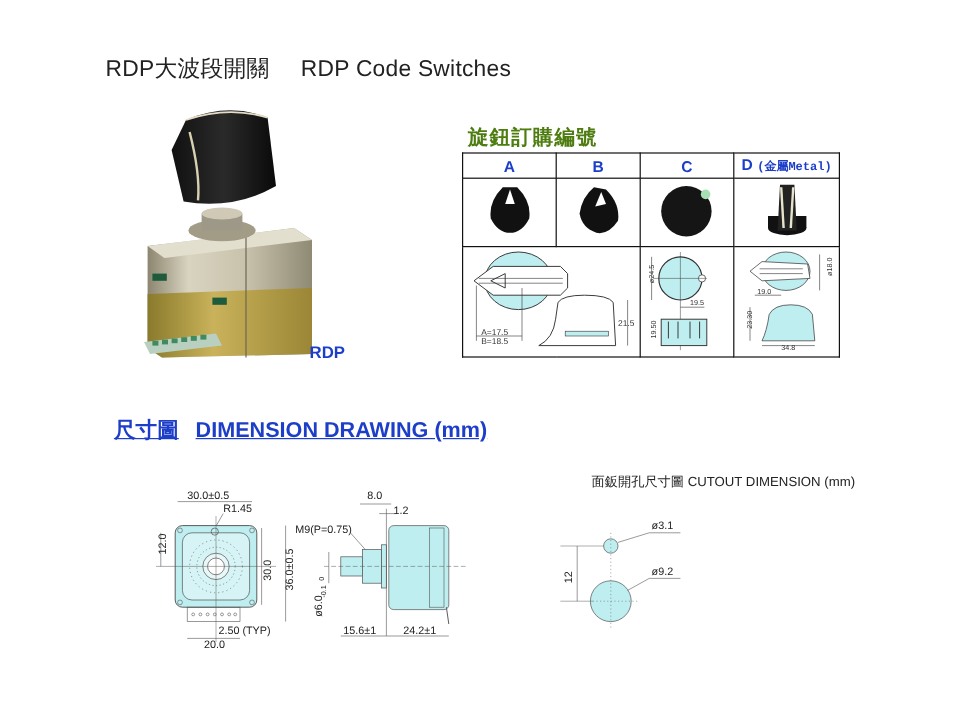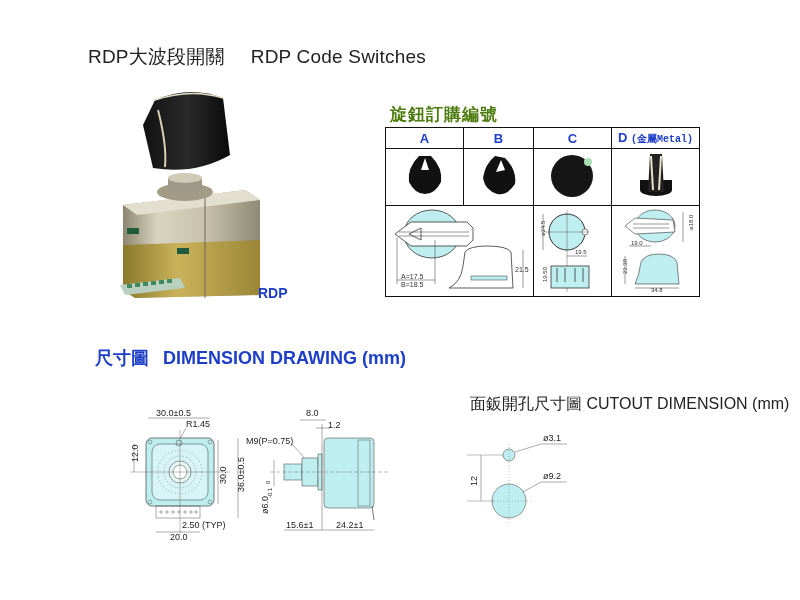--- a/index.html
+++ b/index.html
@@ -9,23 +9,23 @@
   .title .gap { display: inline-block; width: 26px; }
   .photo { left: 95px; top: 50px; width: 215px; height: 260px; }
   .rdp-label { left: 258px; top: 285px; font-size: 14px; font-weight: bold; color: #1d3ec8; }
   .order-title { left: 390px; top: 103px; font-size: 17px; font-weight: bold; color: #4d7c0f; letter-spacing: 1px; }
   table.knobs { position: absolute; left: 385px; top: 127px; width: 315px; border-collapse: collapse; }
   table.knobs td, table.knobs th { border: 1.5px solid #111; padding: 0; text-align: center; vertical-align: middle; }
   table.knobs th { height: 21px; font-size: 13px; font-weight: bold; color: #1d3ec8; }
   table.knobs th small { font-size: 10px; font-family: Liberation Mono, monospace; }
   table.knobs tr.img-row td { height: 57px; }
   table.knobs tr.dwg-row td { height: 88px; }
-  .dim-title { left: 95px; top: 346px; font-size: 18px; font-weight: bold; color: #1d3ec8; white-space: nowrap; }
+  .dim-title { left: 95px; top: 346px; font-size: 18px; font-weight: bold; color: #1d3ec8; white-space: nowrap; text-decoration: underline; }
   .dim-title .gap { display: inline-block; width: 14px; }
-  .cutout-title { left: 470px; top: 394px; font-size: 16px; color: #222; white-space: nowrap; }
+  .cutout-title { left: 493px; top: 394px; font-size: 11px; color: #222; white-space: nowrap; }
   svg text { font-family: "Liberation Sans", "DejaVu Sans", sans-serif; }
 </style>
 </head>
 <body>
 
 <div class="abs title">
   <span>RDP大波段開關</span><span class="gap"></span><span>RDP Code Switches</span>
 </div>
 
 <div class="abs photo">

